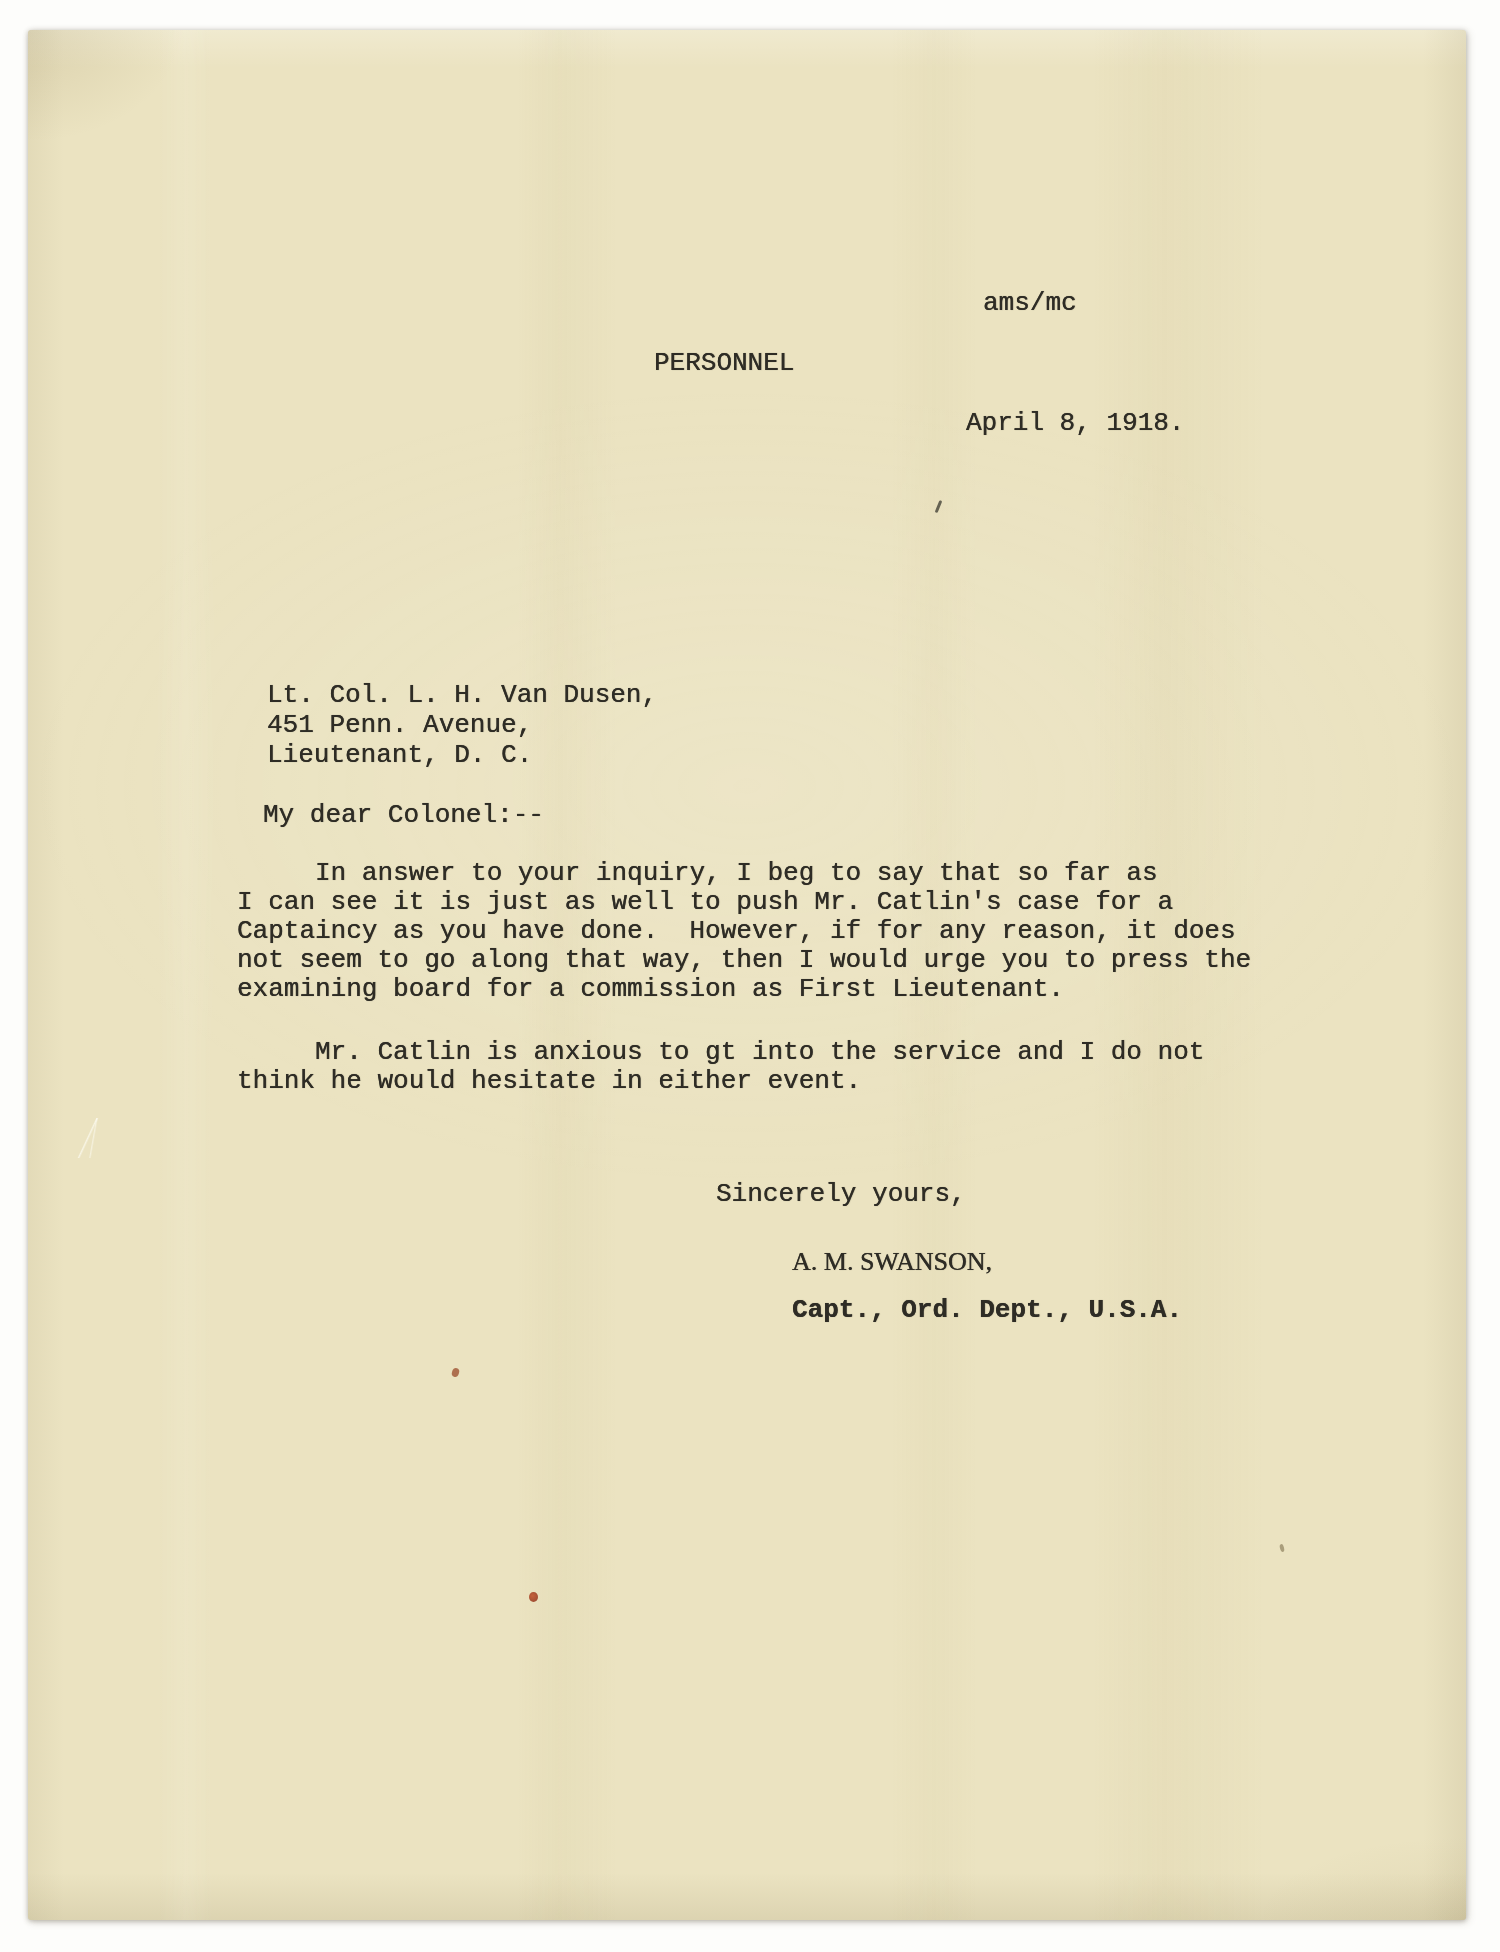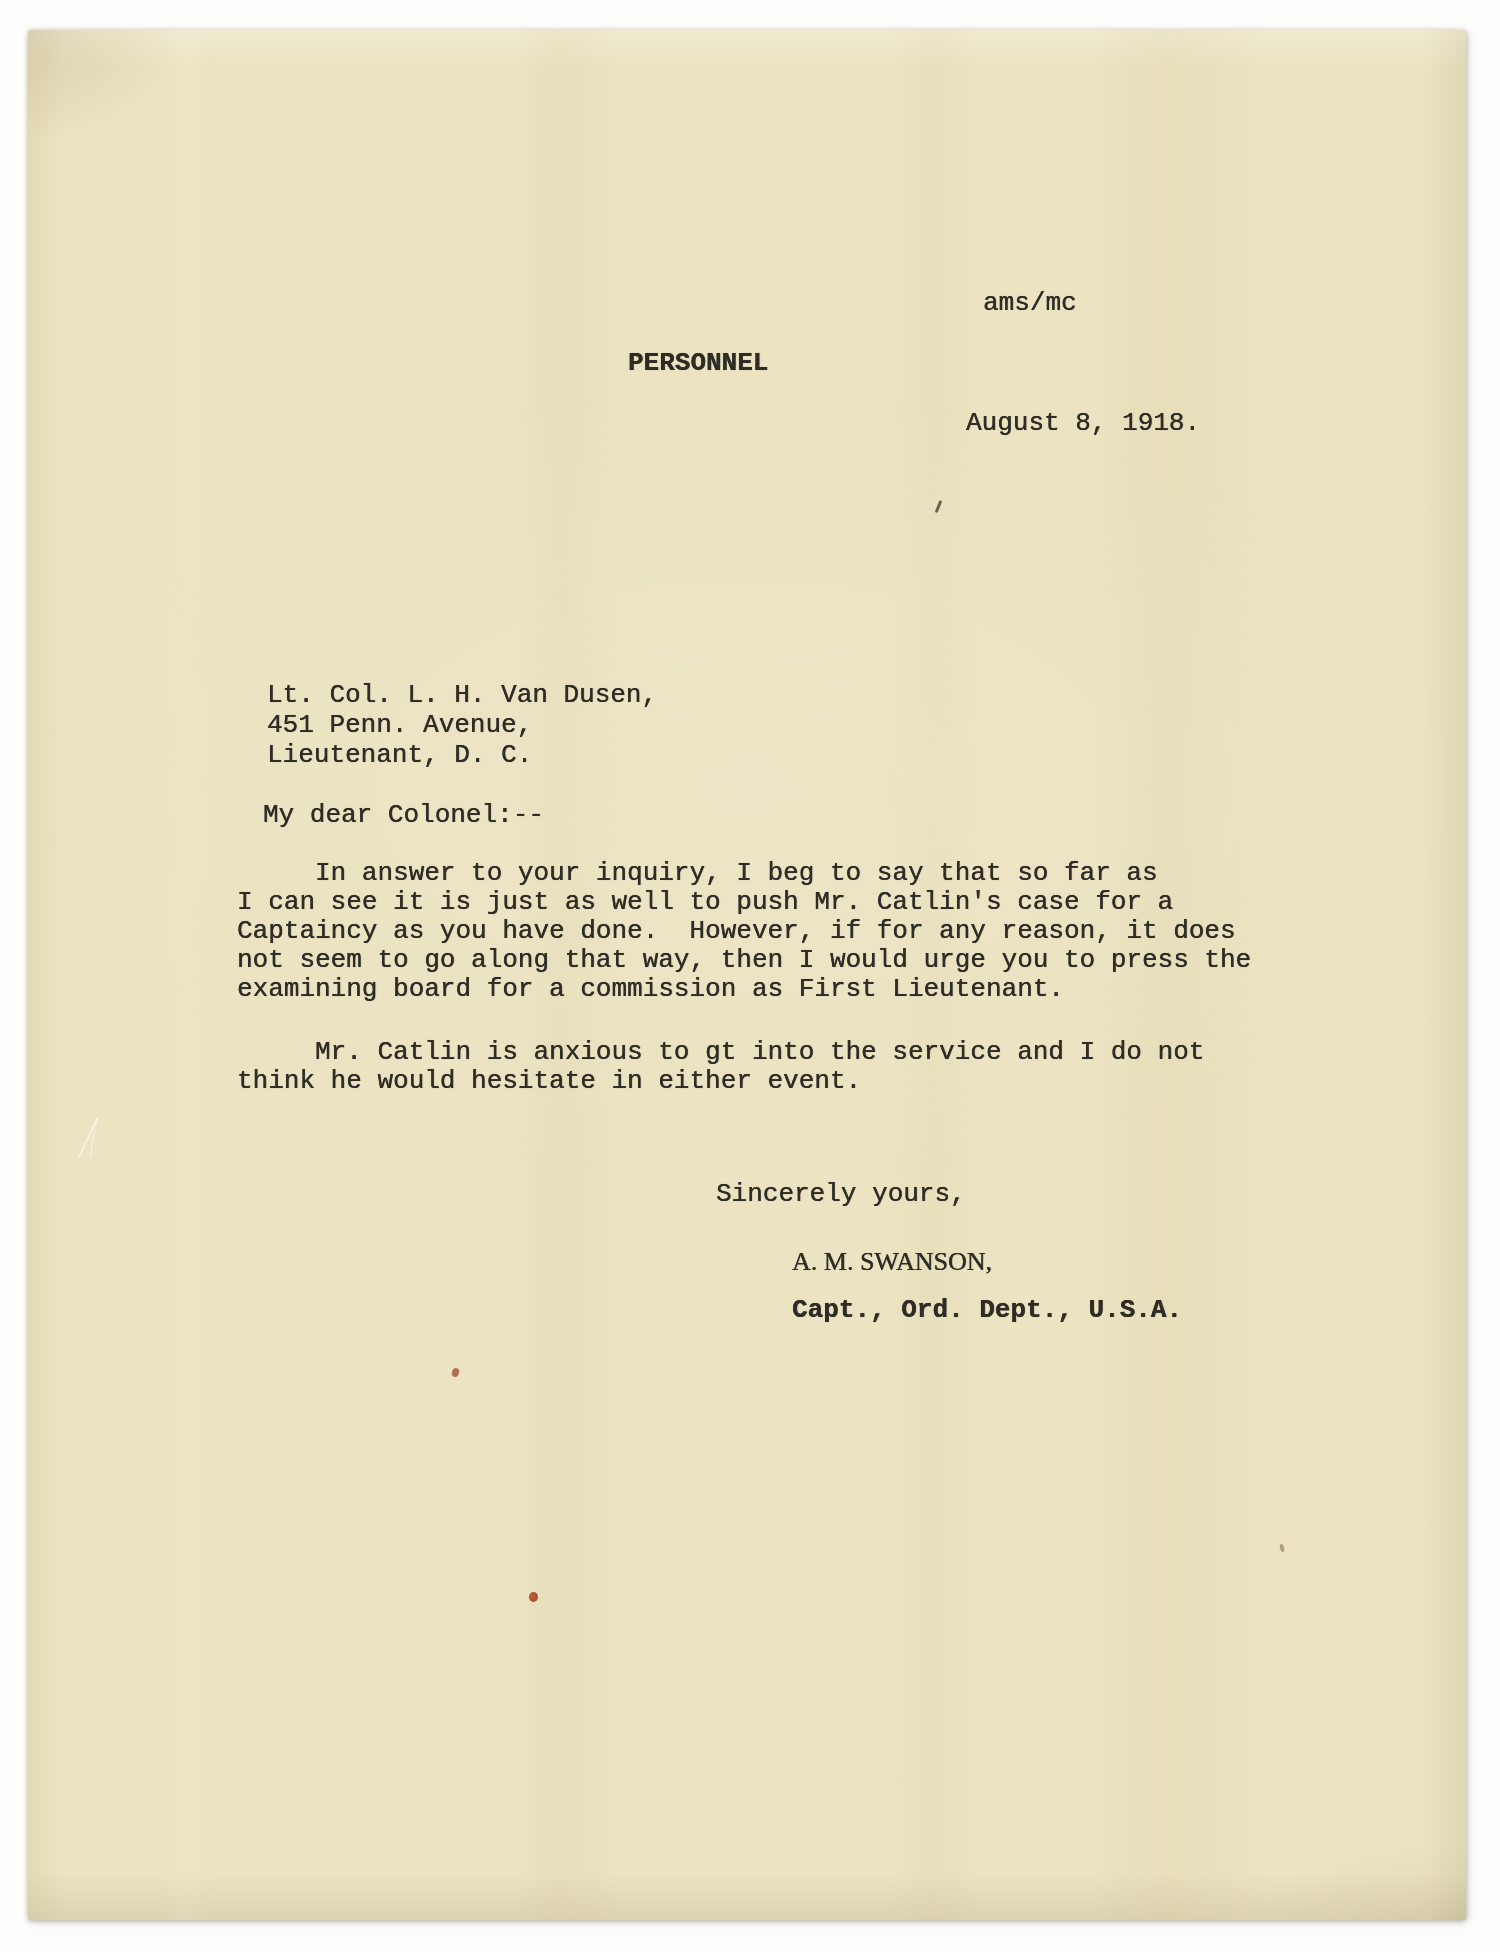--- a/index.html
+++ b/index.html
@@ -91,23 +91,23 @@
   }
 </style>
 </head>
 <body>
 
 <div class="paper">
   <div class="texture"></div>
 
   <div class="tw" style="left: 955px; top: 218px;">ams/mc</div>
 
-  <div class="tw" style="left: 600px; top: 278px; font-weight: bold;">PERSONNEL</div>
+  <div class="tw" style="left: 626px; top: 278px;">PERSONNEL</div>
 
-  <div class="tw" style="left: 938px; top: 338px;">August 8, 1918.</div>
+  <div class="tw" style="left: 938px; top: 338px;">April 8, 1918.</div>
 
   <div>
     <div class="tw" style="left: 239px; top: 610px;">Lt. Col. L. H. Van Dusen,</div>
     <div class="tw" style="left: 239px; top: 640px;">451 Penn. Avenue,</div>
     <div class="tw" style="left: 239px; top: 670px;">Lieutenant, D. C.</div>
   </div>
 
   <div class="tw" style="left: 235px; top: 730px;">My dear Colonel:--</div>
 
   <div class="tw body-par" style="left: 209px; top: 968px;">     Mr. Catlin is anxious to gt into the service and I do not

